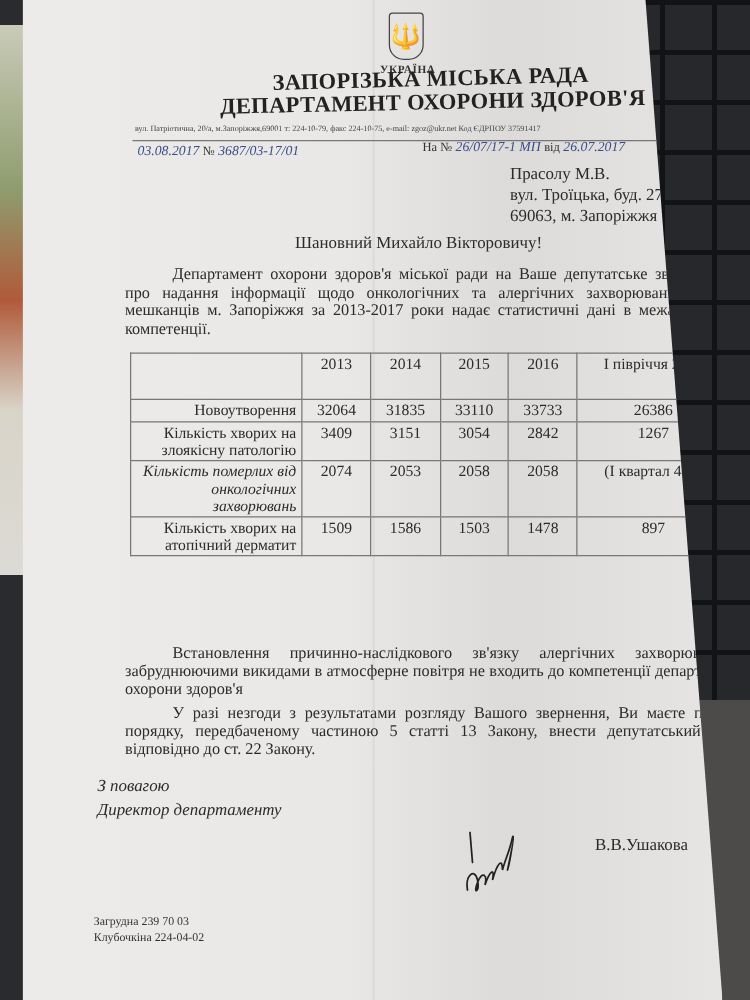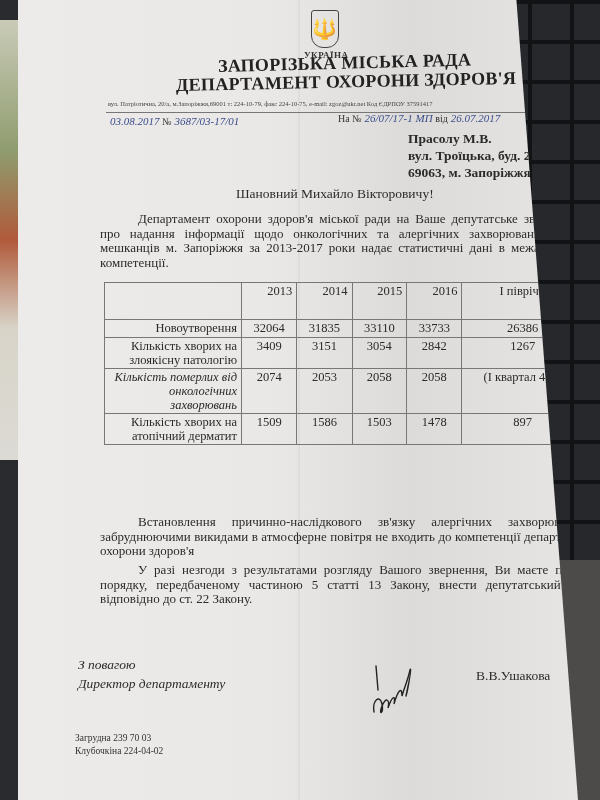--- a/index.html
+++ b/index.html
@@ -40,39 +40,39 @@
     font-size:20px; color:#333;
   }
   .ukraina { left:286px; top:50px; font-size:9px; font-weight:bold; letter-spacing:0.5px; color:#333; }
   .title1 { left:200px; top:56px; font-size:18px; font-weight:bold; color:#222; letter-spacing:0.3px; transform:rotate(-1.5deg); transform-origin:left; }
   .title2 { left:158px; top:75px; font-size:18px; font-weight:bold; color:#222; letter-spacing:0.3px; transform:rotate(-1.2deg); transform-origin:left; }
   .contacts { left:90px; top:100px; font-size:6.5px; color:#444; width:440px; white-space:nowrap; }
   .reg-line { left:88px; top:112px; width:445px; border-top:1px solid #777; }
   .reg-left { left:92px; top:115px; font-size:11px; color:#3a4c8a; font-style:italic; }
   .reg-left .lbl, .reg-right .lbl { color:#333; font-style:normal; font-size:10px; }
   .reg-right { left:320px; top:112px; font-size:11px; color:#3a4c8a; font-style:italic; }
-  .recipient { left:390px; top:130px; font-size:13.5px; line-height:17px; color:#2b2b2b;font-weight:bold; }
+  .recipient { left:390px; top:130px; font-size:13.5px; line-height:17px; color:#2b2b2b; }
   .greeting { left:218px; top:186px; font-size:13.5px; }
   .para { font-size:13px; line-height:14.5px; text-align:justify; color:#2b2b2b; }
   .p1 { left:82px; top:212px; width:480px; }
   .indent { text-indent:38px; }
   table.stats {
     position:absolute; left:86px; top:282px; width:480px;
     border-collapse:collapse; font-size:12.5px; color:#2b2b2b;
   }
   table.stats td, table.stats th {
     border:1px solid #777; padding:1px 4px; vertical-align:top; font-weight:normal;text-align:right;
   }
-  table.stats th { height:34px; }
+  table.stats th { text-align:center; height:34px; }
   table.stats td.num { text-align:center; }
   table.stats td.lbl { width:128px; line-height:14px; }
   table.stats td.italic { font-style:italic; }
   .p2 { left:82px; top:515px; width:500px; }
   .p3 { left:82px; top:563px; width:500px; }
-  .closing { left:60px; top:655px; font-size:13.5px; line-height:19px; font-style:italic; }
+  .closing { left:60px; top:619px; font-size:13.5px; line-height:19px; font-style:italic; }
   .sign-name { left:458px; top:668px; font-size:13.5px;text-align:right; }
   .signature { left:350px; top:660px; width:60px; height:60px; }
   .contacts-bottom { left:57px; top:732px; font-size:9.5px; line-height:13px; color:#333; }
 </style>
 </head>
 <body>
 
 <div class="bg-left"></div>
 <div class="bg-keyboard"></div>
 <div class="bg-desk-br"></div>

